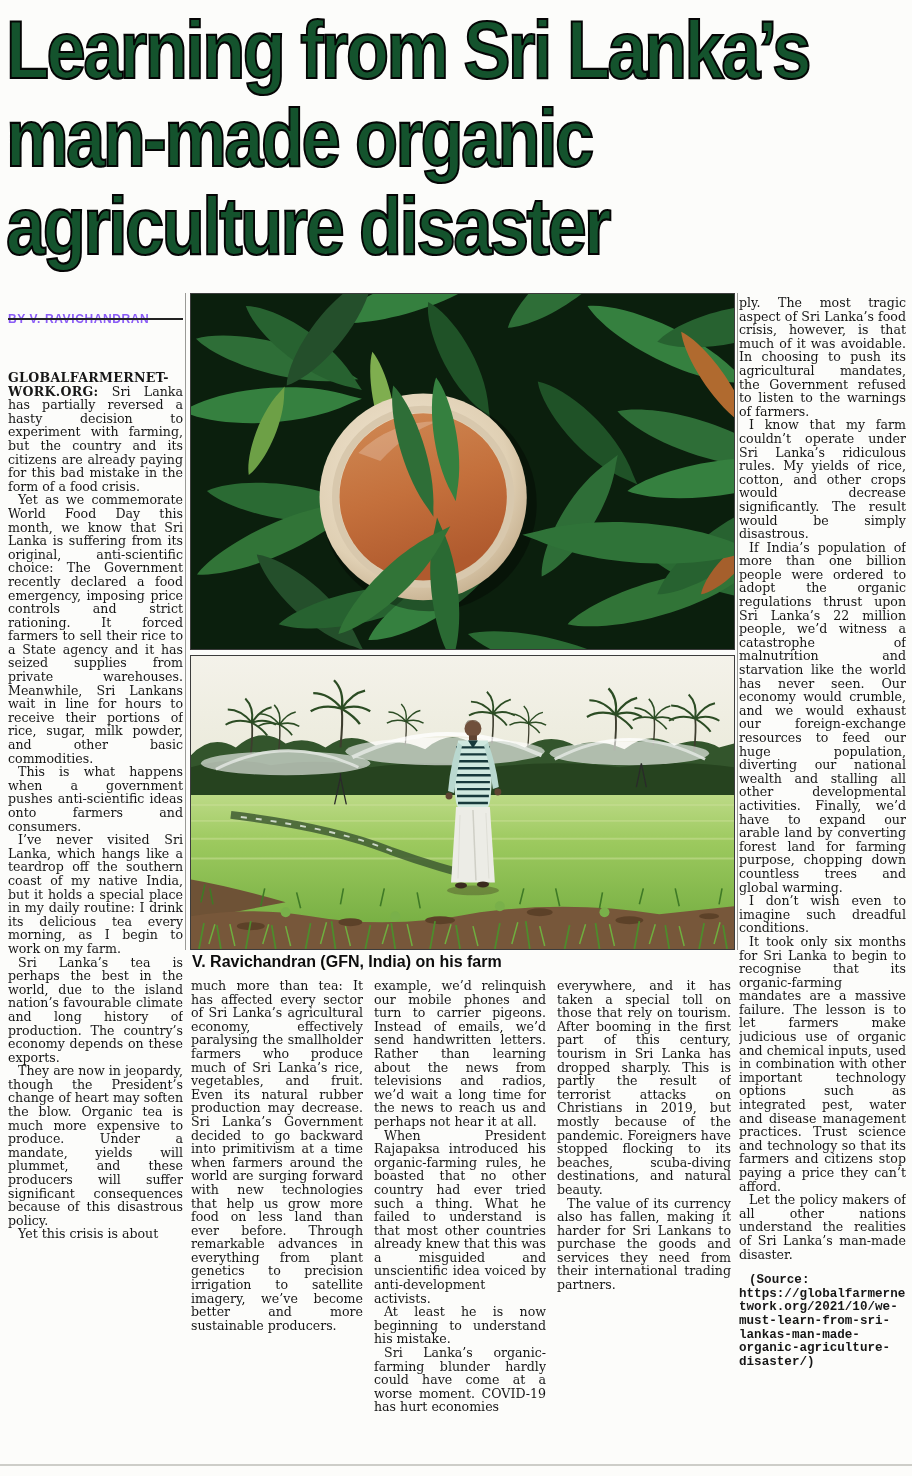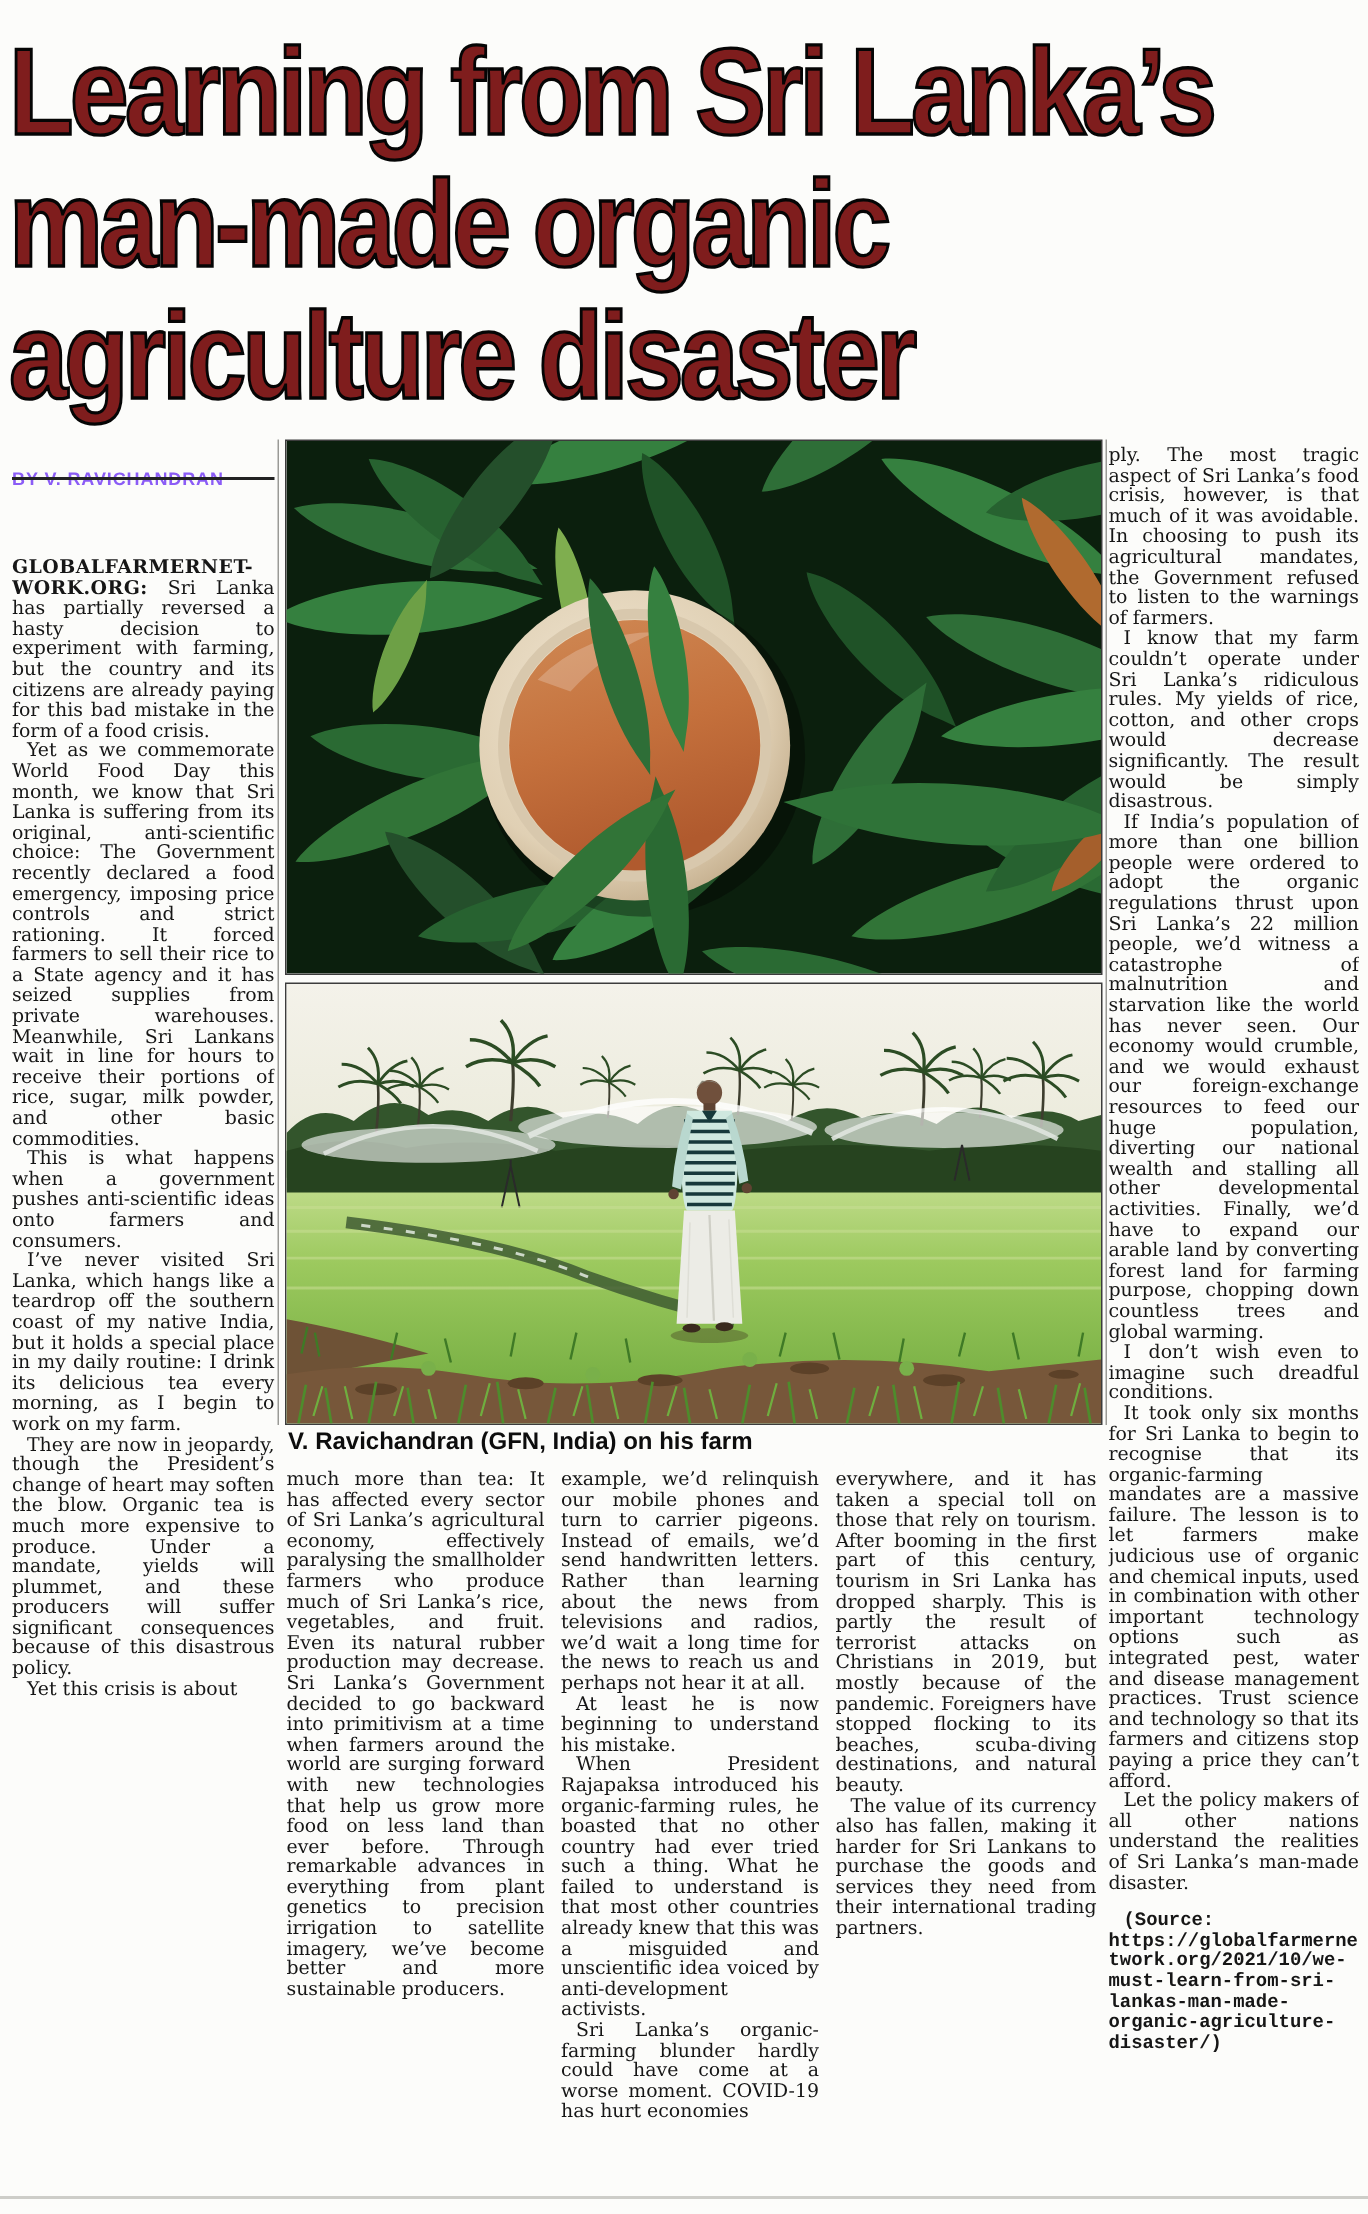--- a/index.html
+++ b/index.html
@@ -1,20 +1,20 @@
 <!DOCTYPE html>
 <html lang="en"><head>
 <meta charset="utf-8">
 <style>
   html,body{margin:0;padding:0;background:#ffffff;}
   .page{position:relative;width:912px;height:1476px;background:#fcfcfa;overflow:hidden;
         font-family:"Liberation Sans",sans-serif;color:#111;}
 
   
-  .headline{position:absolute;left:6px;top:6px;width:906px;color:#7f1d1d;margin-top:12px;}
+  .headline{position:absolute;left:6px;top:6px;width:906px;color:#14532d;}
   .hline{font-weight:bold;font-size:82px;line-height:88px;letter-spacing:-3px;
          transform:scaleX(0.86);transform-origin:0 50%;white-space:nowrap;
          -webkit-text-stroke:2.2px #050505;}
 
   
   .byline{position:absolute;left:8px;top:312px;width:175px;font-weight:bold;
           font-size:12px;letter-spacing:.6px;color:#8b5cf6;}
   .byline-rule{position:absolute;left:8px;top:318px;width:175px;height:2px;background:#222;}
 
   
@@ -56,20 +56,21 @@
   </header>
 
   <div class="byline">BY V. RAVICHANDRAN</div>
   <div class="byline-rule"></div>
 
   <section class="col col1">
     <p><b class="leadin">GLOBALFARMERNET-WORK.ORG:</b> <span>Sri Lanka has partially reversed a hasty decision to experiment with farming, but the country and its citizens are already paying for this bad mistake in the form of a food crisis.</span></p>
     <p class="ind">Yet as we commemorate World Food Day this month, we know that Sri Lanka is suffering from its original, anti-scientific choice: The Government recently declared a food emergency, imposing price controls and strict rationing. It forced farmers to sell their rice to a State agency and it has seized supplies from private warehouses. Meanwhile, Sri Lankans wait in line for hours to receive their portions of rice, sugar, milk powder, and other basic commodities.</p>
     <p class="ind">This is what happens when a government pushes anti-scientific ideas onto farmers and consumers.</p>
     <p class="ind">I’ve never visited Sri Lanka, which hangs like a teardrop off the southern coast of my native India, but it holds a special place in my daily routine: I drink its delicious tea every morning, as I begin to work on my farm.</p>
+    <p class="ind">Sri Lanka’s tea is perhaps the best in the world, due to the island nation’s favourable climate and long history of production. The country’s economy depends on these exports.</p>
     <p class="ind">They are now in jeopardy, though the President’s change of heart may soften the blow. Organic tea is much more expensive to produce. Under a mandate, yields will plummet, and these producers will suffer significant consequences because of this disastrous policy.</p>
     <p class="ind">Yet this crisis is about</p>
   </section>
 
   <div class="photo-rule rule-l"></div>
   <div class="photo-rule rule-r"></div>
 
   <figure class="photo photo1" style="margin:0">
     <svg viewBox="0 0 545 357" preserveAspectRatio="none">
       <defs>
@@ -235,22 +236,22 @@
   </figure>
 
   <figcaption class="caption">V. Ravichandran (GFN, India) on his farm</figcaption>
 
   <section class="col colb col2">
     <p>much more than tea: It has affected every sector of Sri Lanka’s agricultural economy, effectively paralysing the smallholder farmers who produce much of Sri Lanka’s rice, vegetables, and fruit. Even its natural rubber production may decrease. Sri Lanka’s Government decided to go backward into primitivism at a time when farmers around the world are surging forward with new technologies that help us grow more food on less land than ever before. Through remarkable advances in everything from plant genetics to precision irrigation to satellite imagery, we’ve become better and more sustainable producers.</p>
   </section>
 
   <section class="col colb col3">
     <p>example, we’d relinquish our mobile phones and turn to carrier pigeons. Instead of emails, we’d send handwritten letters. Rather than learning about the news from televisions and radios, we’d wait a long time for the news to reach us and perhaps not hear it at all.</p>
+    <p class="ind">When President Rajapaksa introduced his organic-farming rules, he boasted that no other country had ever tried such a thing. What he failed to understand is that most other countries already knew that this was a misguided and unscientific idea voiced by anti-development activists.</p>
     <p class="ind">At least he is now beginning to understand his mistake.</p>
-    <p class="ind">When President Rajapaksa introduced his organic-farming rules, he boasted that no other country had ever tried such a thing. What he failed to understand is that most other countries already knew that this was a misguided and unscientific idea voiced by anti-development activists.</p>
     <p class="ind">Sri Lanka’s organic-farming blunder hardly could have come at a worse moment. COVID-19 has hurt economies</p>
   </section>
 
   <section class="col colb col4">
     <p>everywhere, and it has taken a special toll on those that rely on tourism. After booming in the first part of this century, tourism in Sri Lanka has dropped sharply. This is partly the result of terrorist attacks on Christians in 2019, but mostly because of the pandemic. Foreigners have stopped flocking to its beaches, scuba-diving destinations, and natural beauty.</p>
     <p class="ind">The value of its currency also has fallen, making it harder for Sri Lankans to purchase the goods and services they need from their international trading partners.</p>
   </section>
 
   <section class="col col5">
     <p>ply. The most tragic aspect of Sri Lanka’s food crisis, however, is that much of it was avoidable. In choosing to push its agricultural mandates, the Government refused to listen to the warnings of farmers.</p>

